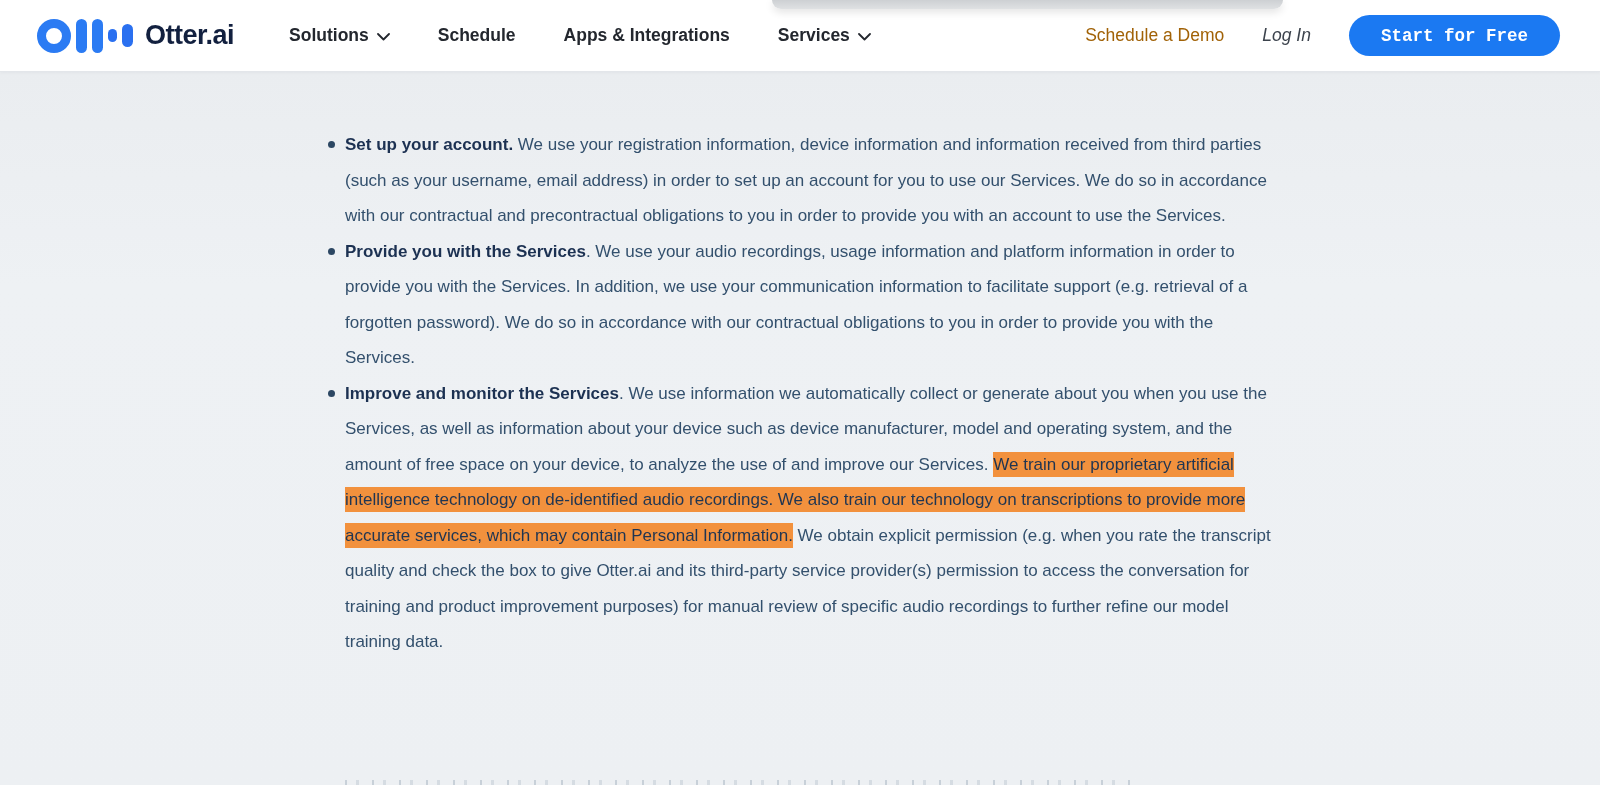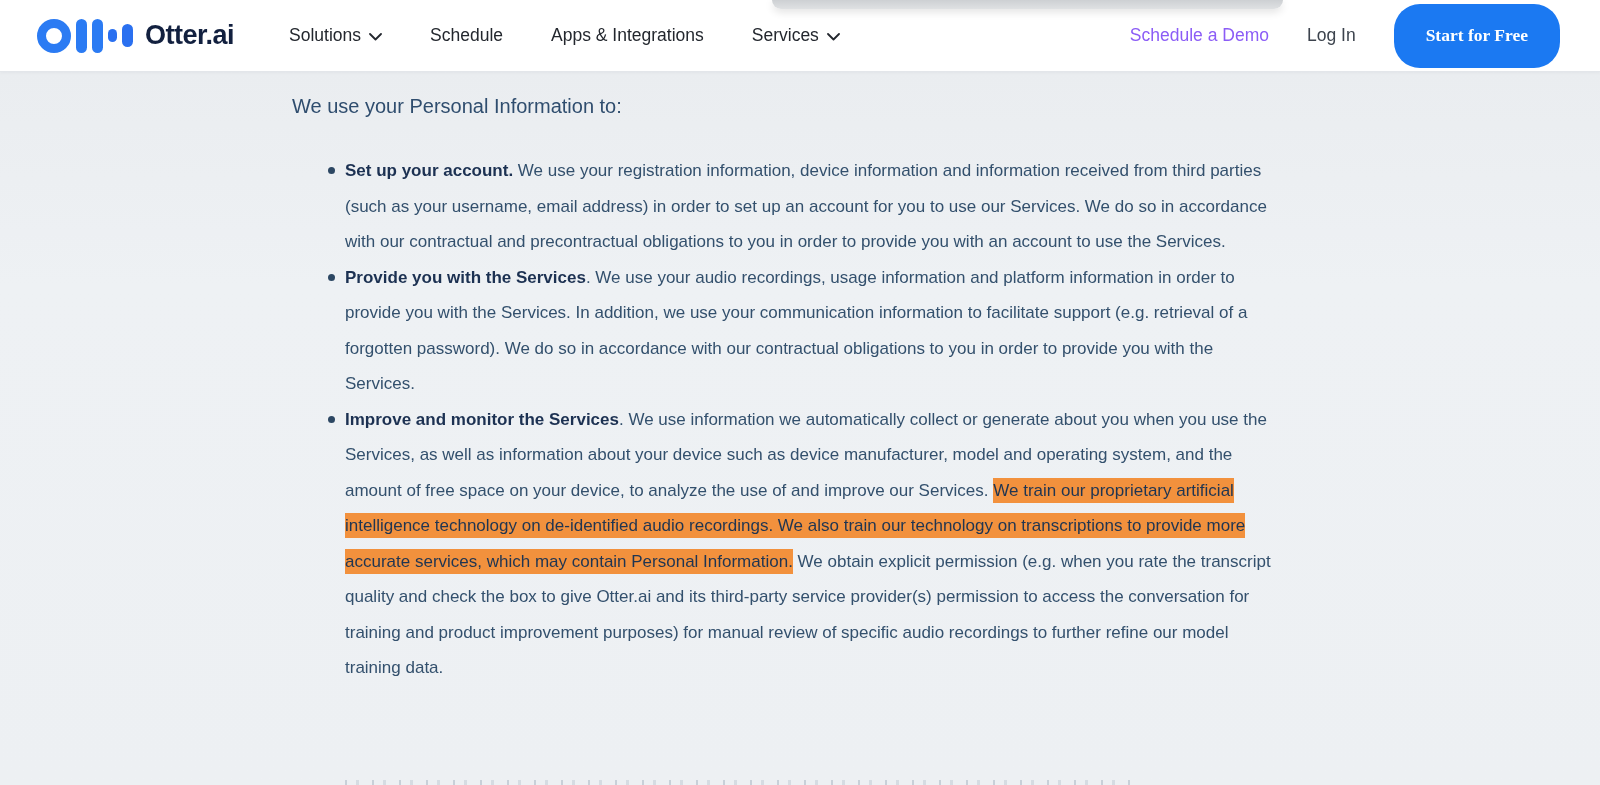--- a/index.html
+++ b/index.html
@@ -35,36 +35,36 @@
   .brand-text {
     font-size: 27px; font-weight: 700; color: #12203f;
     letter-spacing: -0.5px;
   }
   .nav-links {
     display: flex; align-items: center; gap: 48px;
     margin-left: 55px;
   }
   .nav-link {
     display: flex; align-items: center; gap: 8px;
-    font-size: 17.5px; font-weight: 400; color: #23272e;
+    font-size: 17.5px; font-weight: 700; color: #23272e;
     cursor: pointer; white-space: nowrap;
   }
   .chev { display: inline-flex; margin-top: 2px; }
   .nav-right {
     margin-left: auto;
     display: flex; align-items: center; gap: 38px;
   }
-  .nav-demo { font-size: 17.5px; font-weight: 500; color: #8b5cf6; cursor: pointer; white-space: nowrap; }
-  .nav-login { font-size: 17.5px; font-weight: 500; color: #3c434d; cursor: pointer; white-space: nowrap; }
+  .nav-demo { font-size: 17.5px; font-weight: 500; color: #a16207; cursor: pointer; white-space: nowrap; }
+  .nav-login { font-size: 17.5px; font-weight: 500; color: #3c434d; cursor: pointer; white-space: nowrap; font-style: italic; }
   .cta-btn {
-    height: 64px;
+    height: 41px;
     padding: 0 32px;
     border: none; border-radius: 26px;
     background: #1b79f2; color: #ffffff;
-    font-family: Liberation Serif, serif;
+    font-family: Liberation Mono, monospace;
     font-size: 17.5px; font-weight: 700;
     cursor: pointer;
     display: flex; align-items: center;
   }
   
   .top-popup-edge {
     position: absolute;
     left: 772px; top: 0;
     width: 511px; height: 9px;
     background: linear-gradient(180deg, #cdd0d3, #dfe1e3);
@@ -173,21 +173,20 @@
     <span class="nav-demo">Schedule a Demo</span>
     <span class="nav-login">Log In</span>
     <button class="cta-btn">Start for Free</button>
   </div>
 
   <div class="top-popup-edge"></div>
 </header>
 
 <main class="page">
   <div class="content">
-    <p class="intro">We use your Personal Information to:</p>
 
     <ul class="bullet-list">
       <li class="bullet-item">
         <span class="seg-bold">Set up your account.</span><span> We use your registration information, device information and information received from third parties (such as your username, email address) in order to set up an account for you to use our Services. We do so in accordance with our contractual and precontractual obligations to you in order to provide you with an account to use the Services.</span>
       </li>
       <li class="bullet-item">
         <span class="seg-bold">Provide you with the Services</span><span>. We use your audio recordings, usage information and platform information in order to provide you with the Services. In addition, we use your communication information to facilitate support (e.g. retrieval of a forgotten password). We do so in accordance with our contractual obligations to you in order to provide you with the Services.</span>
       </li>
       <li class="bullet-item">
         <span class="seg-bold">Improve and monitor the Services</span><span>. We use information we automatically collect or generate about you when you use the Services, as well as information about your device such as device manufacturer, model and operating system, and the amount of free space on your device, to analyze the use of and improve our Services. </span><mark class="seg-highlight">We train our proprietary artificial intelligence technology on de-identified audio recordings. We also train our technology on transcriptions to provide more accurate services, which may contain Personal Information.</mark><span> We obtain explicit permission (e.g. when you rate the transcript quality and check the box to give Otter.ai and its third-party service provider(s) permission to access the conversation for training and product improvement purposes)  for manual review of specific audio recordings to further refine our model training data.</span>

